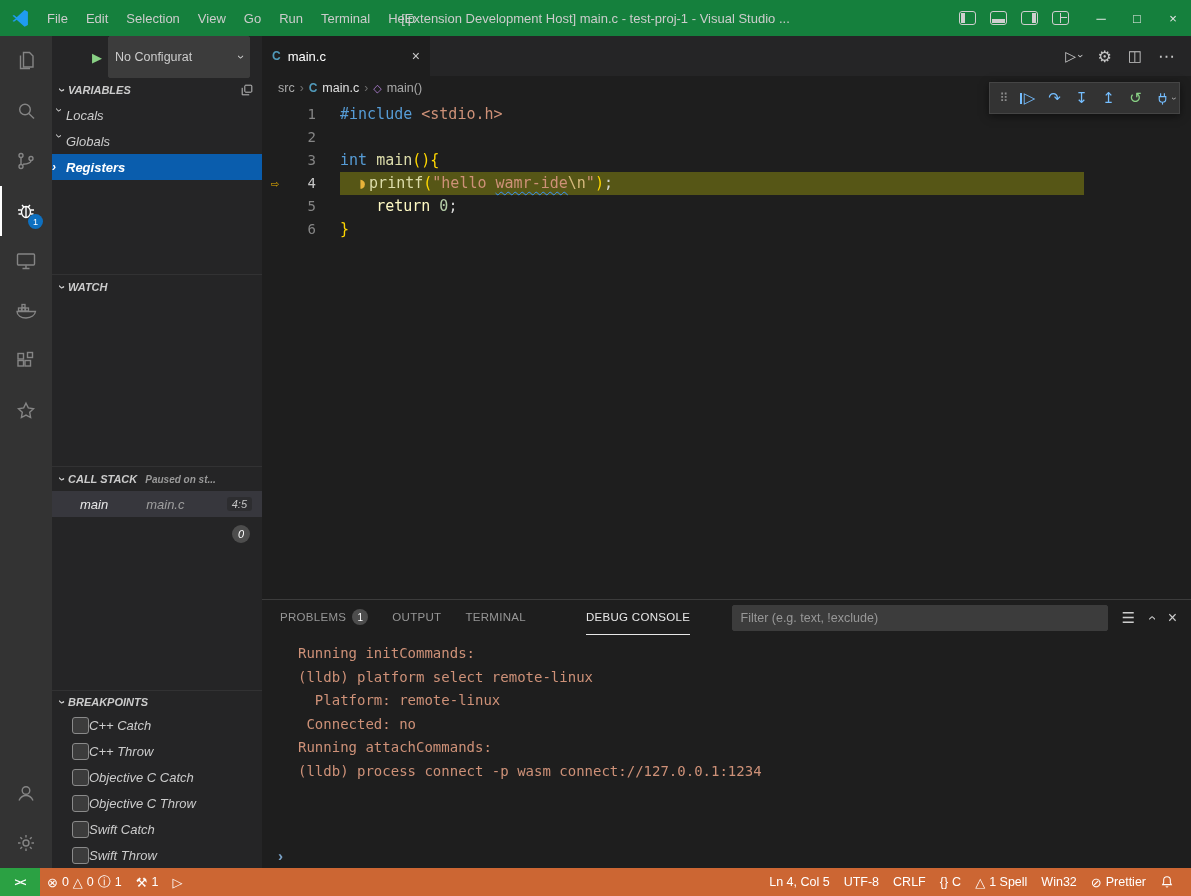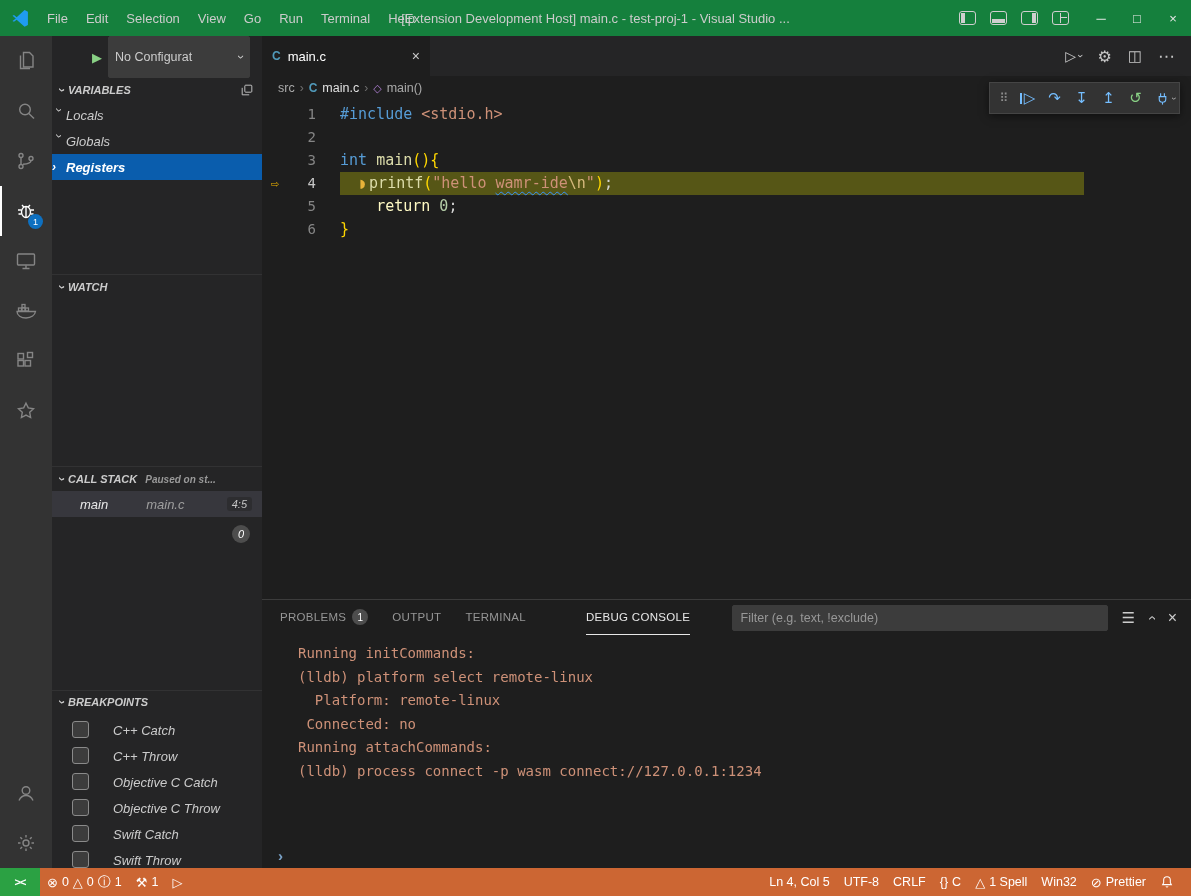--- a/index.html
+++ b/index.html
@@ -55,21 +55,21 @@
   .list-row{height:26px;display:flex;align-items:center;color:#cccccc;}
   .list-row .chev{width:14px;}
   .list-row.selected{background:#0a5dad;color:#ffffff;font-weight:bold;}
   .list-row.selected .chev{color:#ffffff;}
   .callstack-row{height:26px;display:flex;align-items:center;background:#37373d;padding:0 10px 0 28px;}
   .frame-name{color:#e8e8e8;}
   .frame-file{color:#9f9f9f;margin-left:38px;}
   .frame-pos{margin-left:auto;background:#2d2d30;border-radius:3px;padding:1px 5px;font-size:11px;color:#c5c5c5;}
   .zero-badge{width:18px;height:18px;border-radius:50%;background:#4d4d4d;color:#ffffff;font-size:11px;
               display:flex;align-items:center;justify-content:center;align-self:flex-end;margin:8px 12px 0 0;}
-  .bp-row{height:26px;display:flex;align-items:flex-end;padding-left:20px;gap:24px;}
+  .bp-row{height:26px;display:flex;align-items:center;padding-left:20px;gap:0;}
   .checkbox{width:15px;height:15px;border:1px solid #8a8a8a;border-radius:3px;background:#3c3c3c;flex:none;}
   .bp-label{color:#cccccc;}
 
   
   .editor-area{position:absolute;left:262px;top:36px;right:0;bottom:28px;background:#1e1e1e;
                display:flex;flex-direction:column;}
   .tabbar{height:40px;background:#252526;display:flex;align-items:stretch;flex:none;}
   .tab{width:148px;background:#1e1e1e;display:flex;align-items:center;padding:0 10px;gap:7px;color:#ffffff;}
   .c-icon{color:#519aba;font-weight:bold;font-size:12px;}
   .tab-close{margin-left:auto;color:#cccccc;font-size:14px;}

